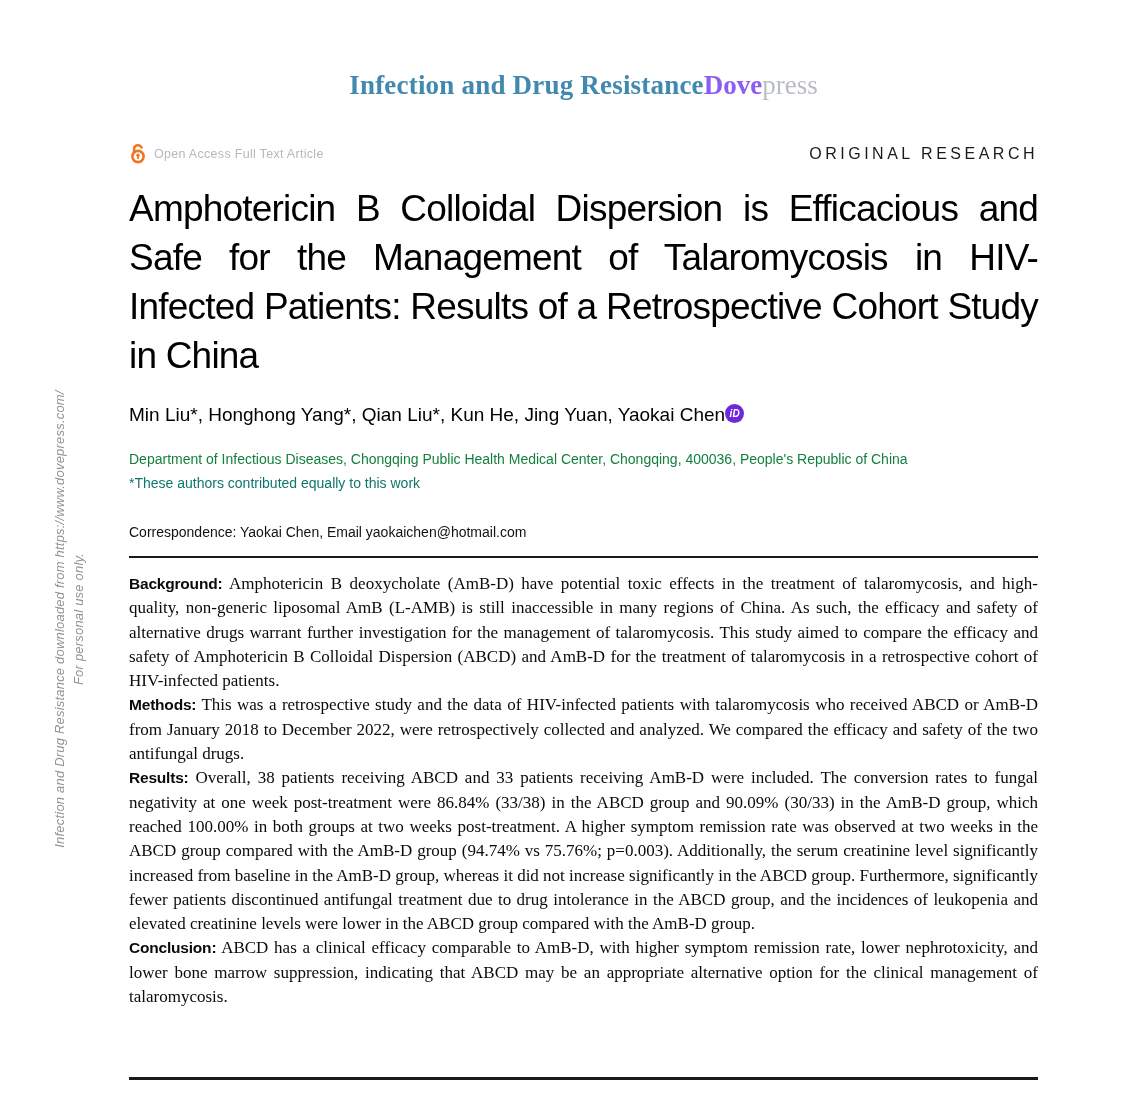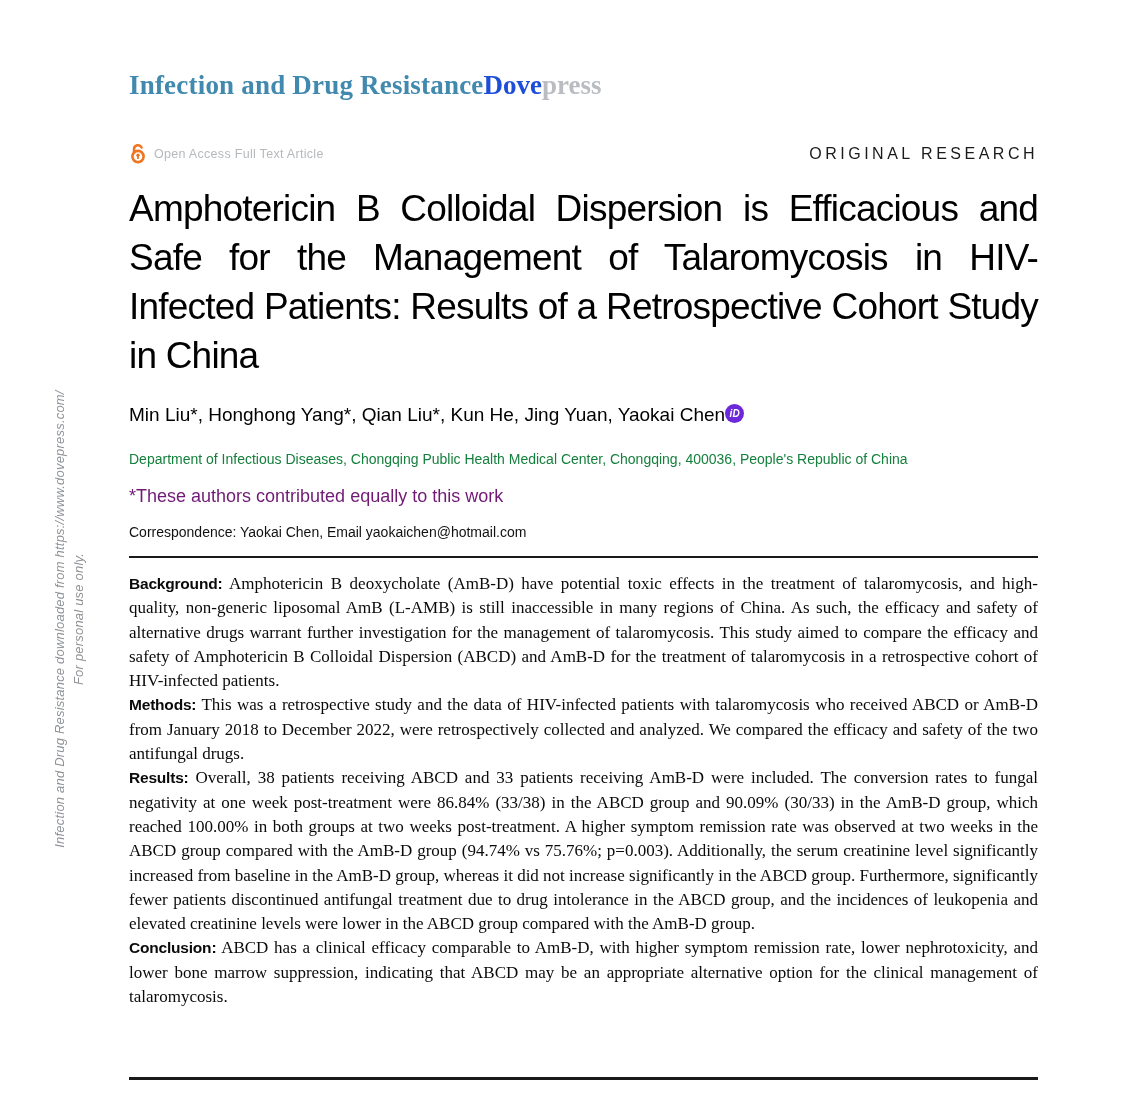--- a/index.html
+++ b/index.html
@@ -19,36 +19,36 @@
     color: #8e9296;
     letter-spacing: 0.2px;
     white-space: nowrap;
   }
 
   
   .page { position: absolute; left: 129px; top: 0; width: 909px; }
 
   .header-row {
     position: absolute; top: 70px; left: 0; width: 100%;
-    display: flex; justify-content: flex-start; align-items: baseline;
+    display: flex; justify-content: center; align-items: baseline;
   }
   .journal-name {
     font-family: "Liberation Serif", serif;
     font-weight: 700;
     font-size: 27px;
     color: #4189ae;
     letter-spacing: 0.2px;
   }
   .publisher {
     font-family: "Liberation Serif", serif;
     font-weight: 700;
     font-size: 27px;
   }
-  .publisher .dove { color: #1d4ed8; }
-  .publisher .press { color: #b9bdc1; font-weight: 700; }
+  .publisher .dove { color: #8b5cf6; }
+  .publisher .press { color: #b9bdc1; font-weight: 400; }
 
   .meta-row {
     position: absolute; top: 143px; left: 0; width: 100%;
     display: flex; justify-content: space-between; align-items: center;
   }
   .oa-group { display: flex; align-items: center; gap: 7px; }
   .oa-icon { display: inline-block; width: 18px; height: 21px; }
   .oa-label { font-size: 12.5px; color: #b5b9bd; letter-spacing: 0.3px; text-align: center; }
   .article-type {
     font-size: 16px; color: #1a1a1a;
@@ -72,21 +72,21 @@
   }
   .orcid-badge {
     display: inline-flex; width: 19px; height: 19px;
     background: #6d28d9; border-radius: 50%;
     color: #fff; font-size: 10px; font-weight: 700;
     align-items: center; justify-content: center;
     font-style: italic;
   }
 
   .affiliation { position: absolute; top: 451px; left: 0; width: 100%; font-size: 14px; color: #15803d; }
-  .equal-note  { position: absolute; top: 486px; left: 0; width: 100%; font-size: 18px; color: #701a75; }
+  .equal-note  { position: absolute; top: 475px; left: 0; width: 100%; font-size: 14px; color: #0f766e; }
   .correspond  { position: absolute; top: 524px; left: 0; width: 100%; font-size: 14px; color: #111; }
 
   .rule-top    { position: absolute; top: 556px; left: 0; width: 100%; height: 2px; background: #1a1a1a; }
   .rule-bottom { position: absolute; top: 1077px; left: 0; width: 100%; height: 3px; background: #1a1a1a; }
 
   .abstract {
     position: absolute; top: 572px; left: 0; width: 100%;
     font-family: "Liberation Serif", serif;
     font-size: 17px;
     line-height: 24.3px;

